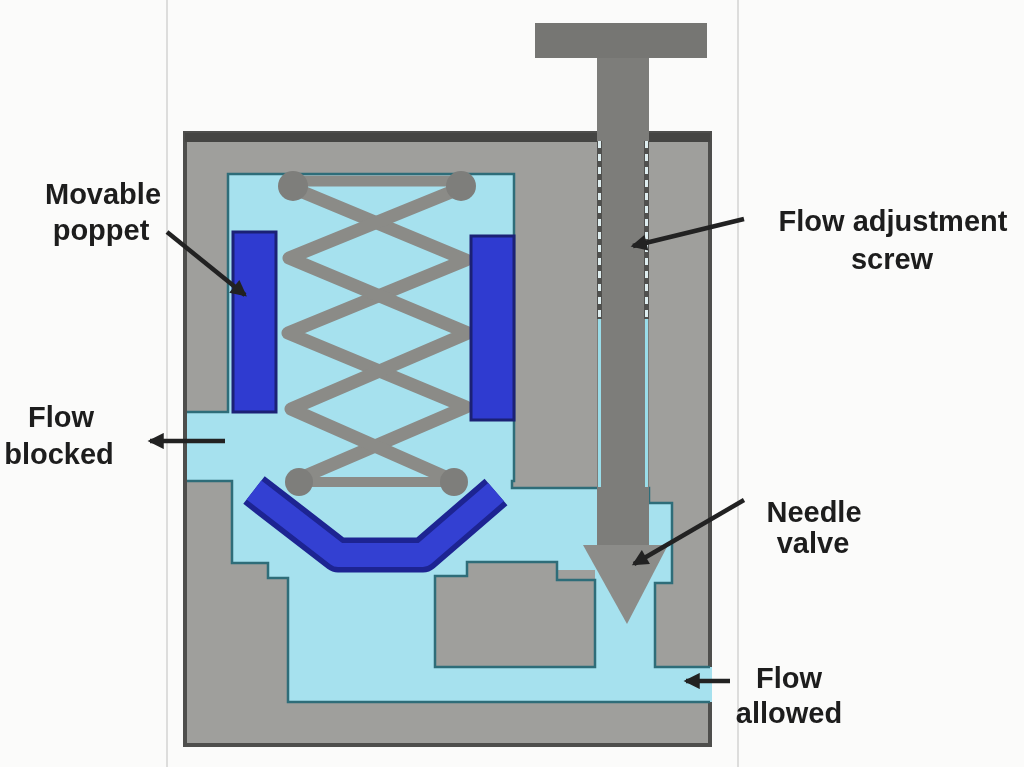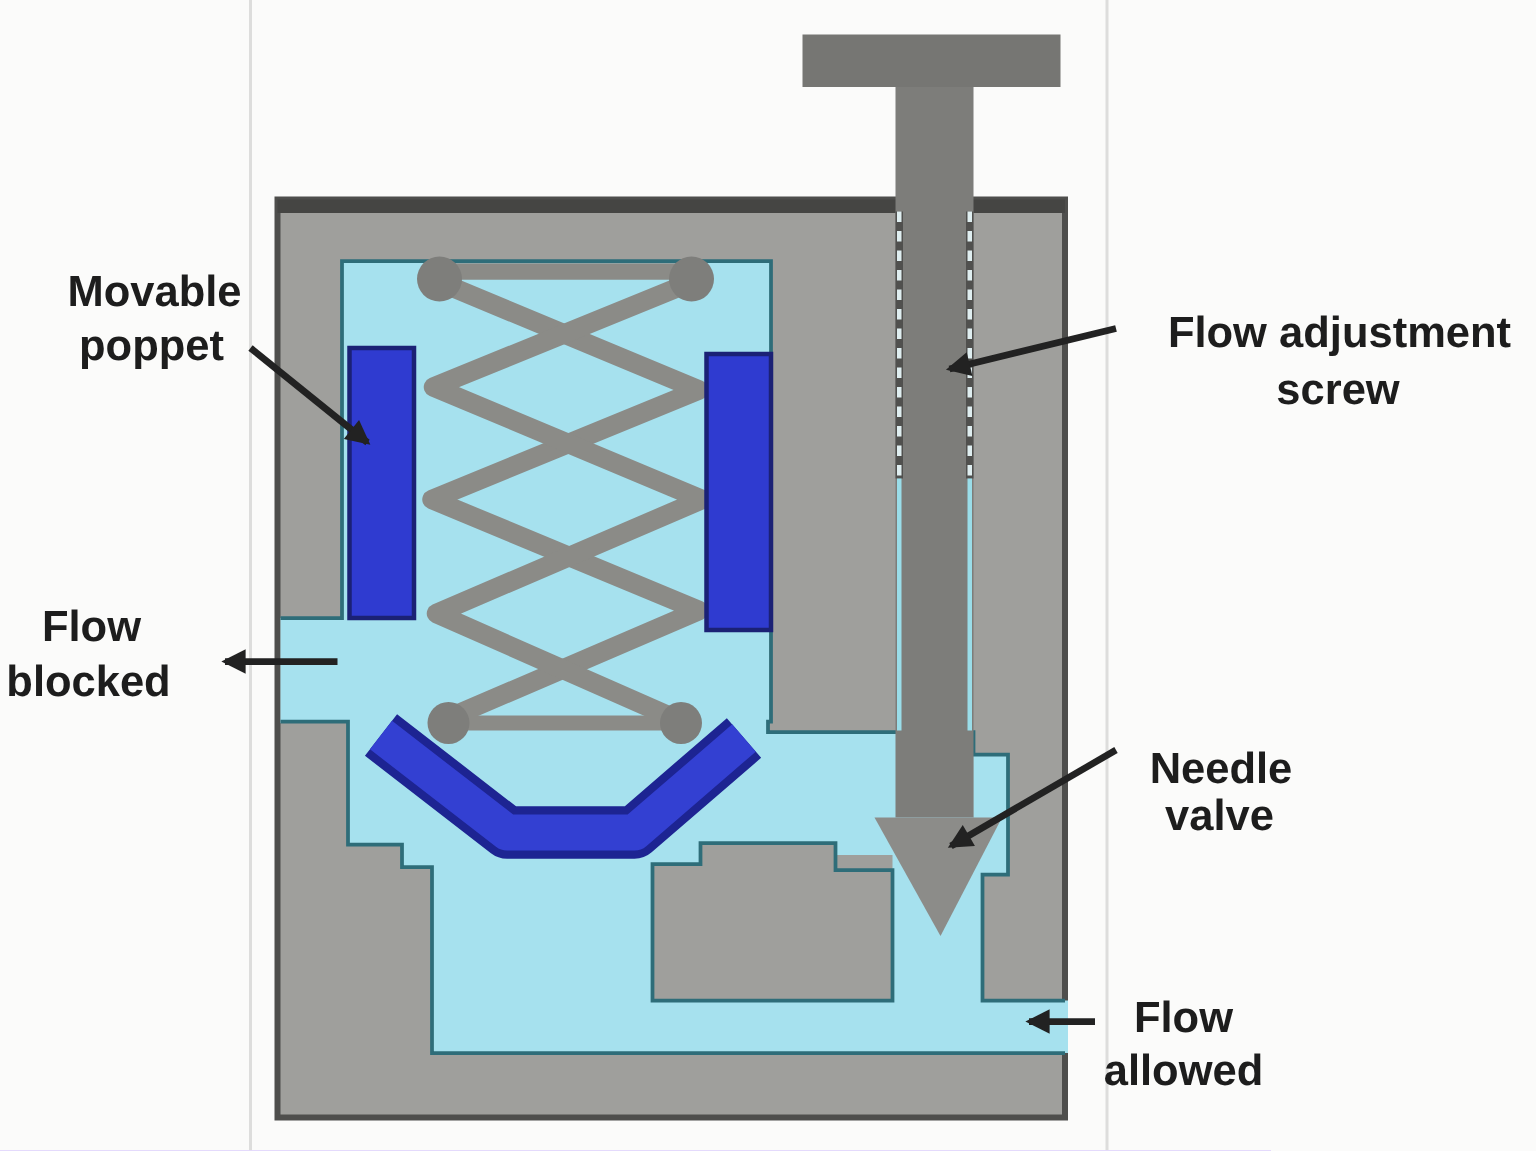--- a/index.html
+++ b/index.html
@@ -6,21 +6,21 @@
     margin: 0;
     padding: 0;
     background: #ffffff;
     font-family: "Liberation Sans", sans-serif;
   }
   .stage {
     position: relative;
     width: 1024px;
     height: 767px;
     overflow: hidden;
-    background: #8b5cf6;
+    background: #15803d;
   }
   svg { display: block; }
   text {
     font-family: "Liberation Sans", "DejaVu Sans", sans-serif;
     font-weight: 700;
     font-size: 29px;
   }
 </style>
 </head>
 <body>

